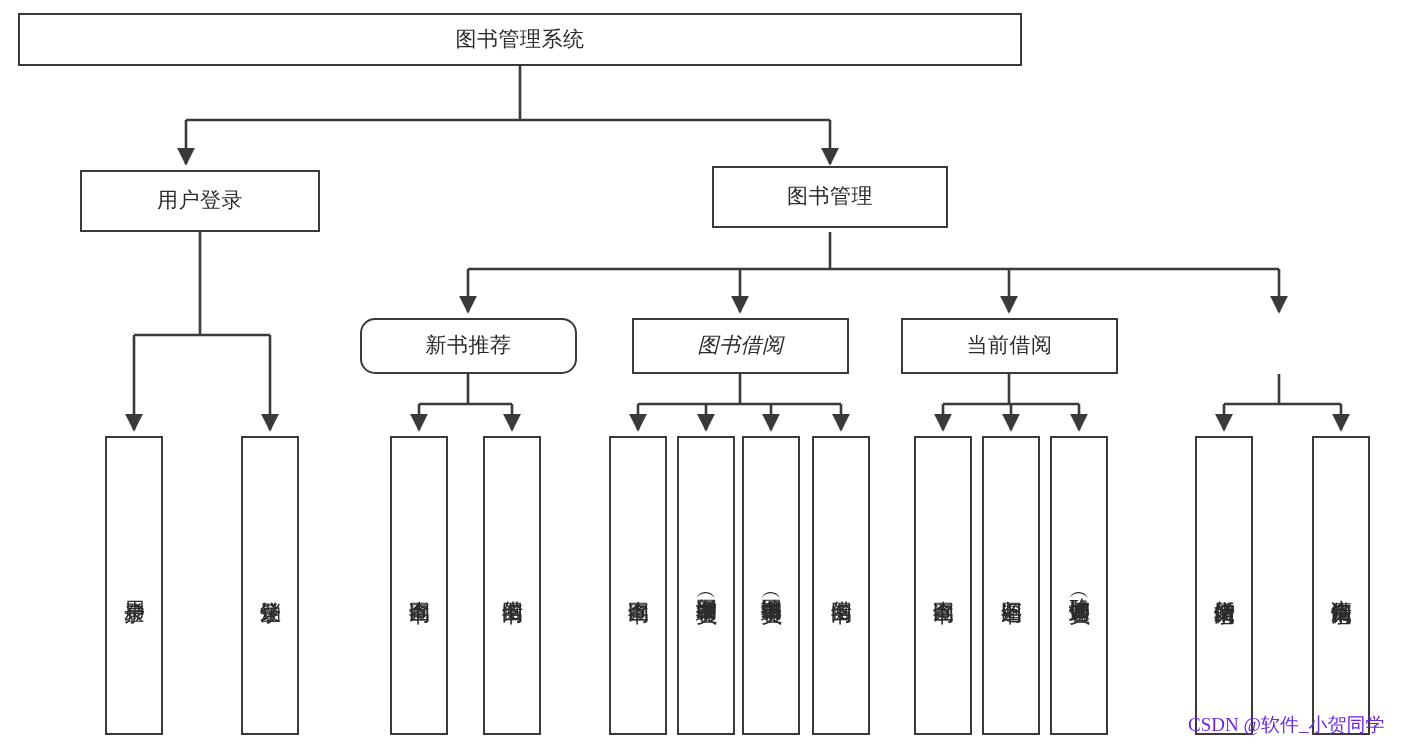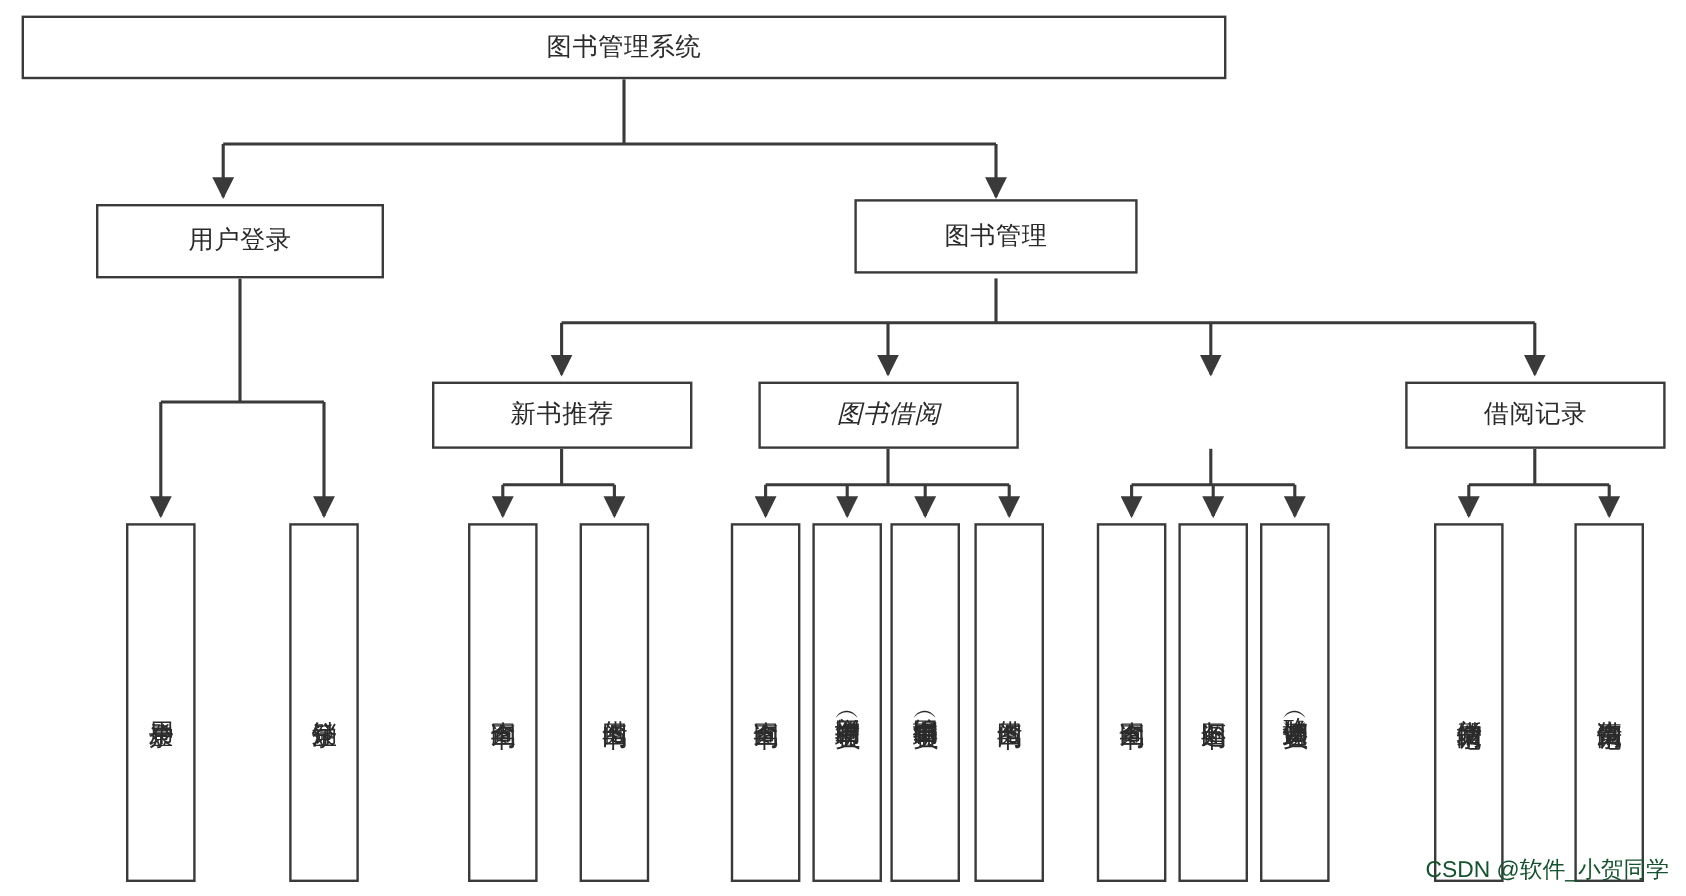--- a/index.html
+++ b/index.html
@@ -53,23 +53,23 @@
   .node-v .vtext {
     writing-mode: vertical-rl;
     text-orientation: upright;
     white-space: nowrap;
   }
   .watermark {
     position: absolute;
     left: 1188px;
     top: 712px;
     font-size: 19px;
-    color: #14532d;
+    color: #6d28d9;
     white-space: nowrap;
-    font-family: Liberation Sans, sans-serif;
+    font-family: Liberation Serif, serif;
   }
 </style>
 </head>
 <body>
 
 <div id="canvas">
 
   <svg id="edges" viewBox="0 0 1405 747" xmlns="http://www.w3.org/2000/svg">
     <defs>
       <marker id="arrow" viewBox="0 0 10 10" refX="9" refY="5" markerWidth="7" markerHeight="7" orient="auto-start-reverse">
@@ -124,28 +124,28 @@
     <span>图书管理系统</span>
   </div>
 
   <div class="node node-h" style="left:80px; top:170px; width:240px; height:62px;">
     <span>用户登录</span>
   </div>
   <div class="node node-h" style="left:712px; top:166px; width:236px; height:62px;">
     <span>图书管理</span>
   </div>
 
-  <div class="node node-h" style="left:360px; top:318px; width:217px; height:56px;">
+  <div class="node node-h" style="left:360px; top:318px; width:217px; height:56px;border-radius:15px;">
     <span>新书推荐</span>
   </div>
   <div class="node node-h" style="left:632px; top:318px; width:217px; height:56px;font-style:italic;">
     <span>图书借阅</span>
   </div>
-  <div class="node node-h" style="left:1171px; top:318px; width:217px; height:56px;">
-    <span>借阅记录</span>
+  <div class="node node-h" style="left:901px; top:318px; width:217px; height:56px;">
+    <span>当前借阅</span>
   </div>
 
   <div class="node node-v" style="left:105px; top:436px; width:58px; height:299px;">
     <span class="vtext">用户登录</span>
   </div>
   <div class="node node-v" style="left:241px; top:436px; width:58px; height:299px;">
     <span class="vtext">注销登录</span>
   </div>
 
   <div class="node node-v" style="left:390px; top:436px; width:58px; height:299px;">

